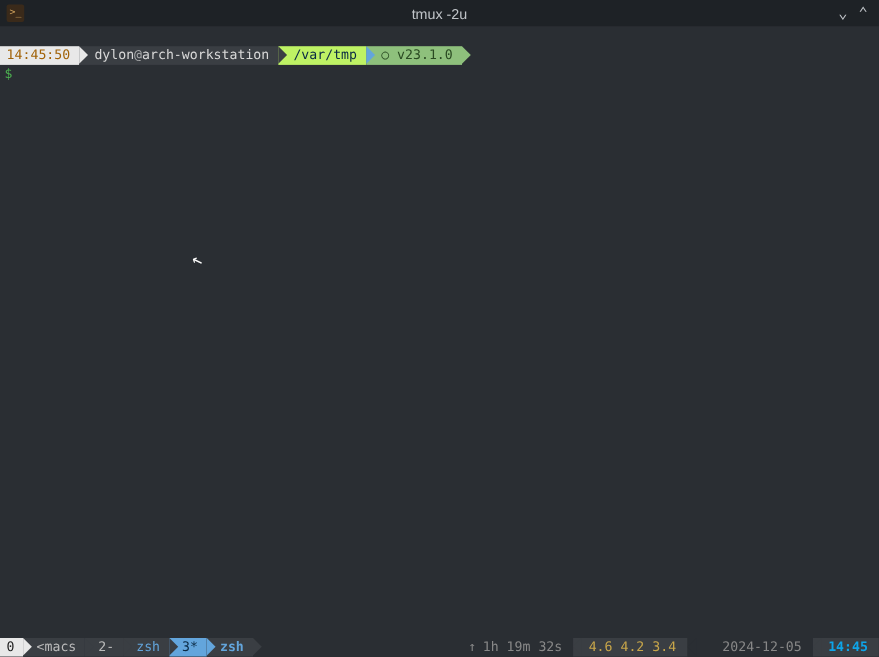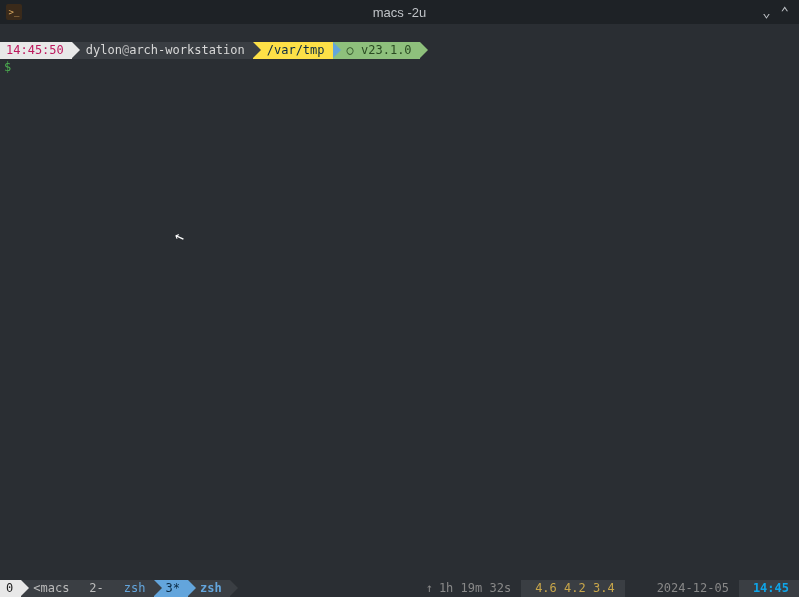--- a/index.html
+++ b/index.html
@@ -85,30 +85,30 @@
       top: 0;
       width: 0;
       height: 0;
       border-top: 8.5px solid transparent;
       border-bottom: 8.5px solid transparent;
       border-left: 8px solid currentColor;
       z-index: 2;
     }
     .seg-time {
       background: #e8e8e8;
-      color: #be185d;
+      color: #a16207;
     }
     .seg-time::after { border-left-color: #e8e8e8; }
     .seg-user {
       background: #3a3e43;
       color: #d8d8d8;
     }
     .seg-user::after { border-left-color: #3a3e43; }
     .seg-path {
-      background: #fde047;
+      background: #bef264;
       color: #0a2a44;
     }
     .seg-path::after { border-left-color: #63a5dc; }
     .seg-ver {
       background: #8ec07c;
       color: #2a4a22;
       text-align: center;
     }
     .seg-ver::after { border-left-color: #8ec07c; }
     .dollar {
@@ -194,21 +194,21 @@
     .r-time::before { border-right-color:#3a3e43; }
     .r-host { background:#e8e8e8; color:#222; }
     .r-host::before { border-right-color:#e8e8e8; }
     .at { opacity:.7; }
   </style>
 </head>
 <body>
 
 <div class="titlebar">
   <div class="titlebar-icon">&gt;_</div>
-  <div class="titlebar-title">macs -2u</div>
+  <div class="titlebar-title">tmux -2u</div>
   <div class="titlebar-controls">
     <span>⌄</span>
     <span>⌃</span>
   </div>
 </div>
 
 <div class="terminal-area">
 
   <div class="prompt-row">
     <div class="seg seg-time">14:45:50</div>

